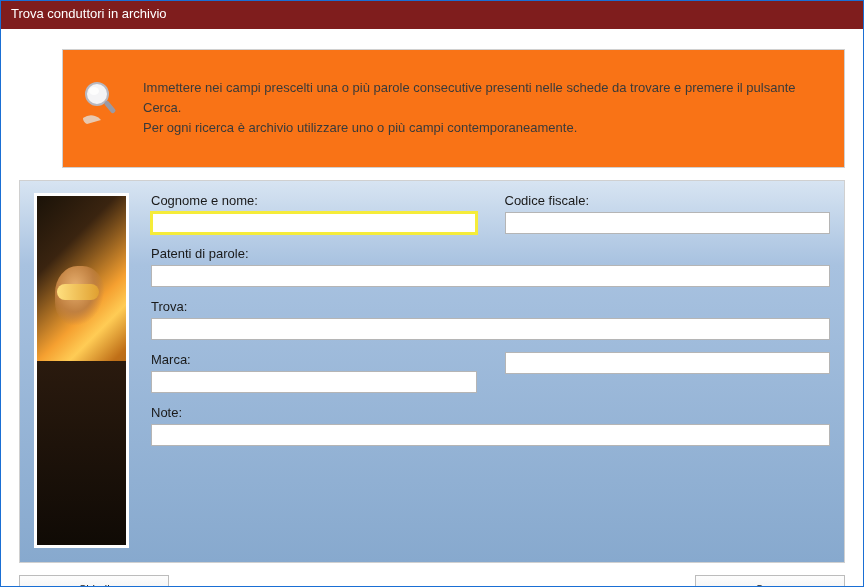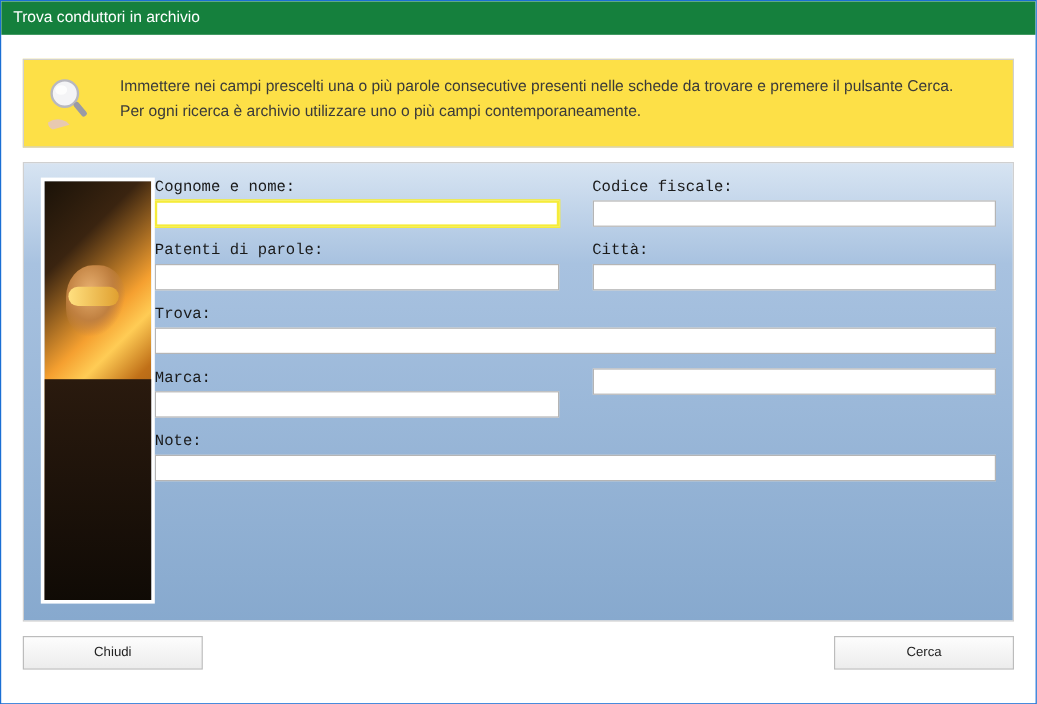--- a/index.html
+++ b/index.html
@@ -6,54 +6,55 @@
 body {
   font-family: "Segoe UI", Tahoma, sans-serif;
   font-size: 13px;
   background: #fff;
   width: 864px;
   height: 587px;
   overflow: hidden;
   border: 1px solid #1a6fd4;
 }
 .titlebar {
-  background: #15803d;
+  background: #7f1d1d;
   color: #fff;
   height: 28px;
   padding: 5px 10px;
   font-size: 13px;
 }
 .content {
   padding: 20px 18px 14px 18px;
 }
 .info-box {
   border: 1px solid #d0d0d0;
-  background: #fde047;
-  padding: 12px 14px;
+  background: #f97316;
+  padding: 28px 14px;
   display: flex;
   gap: 18px;
   align-items: flex-start;
+  margin-left: 43px;
 }
 .magnifier-icon {
   width: 48px;
   height: 48px;
   flex-shrink: 0;
   position: relative;
 }
 .magnifier-icon svg { width: 48px; height: 48px; }
 .info-text { color: #3a3a3a; line-height: 1.5; }
 .info-text div { margin-bottom: 1px; }
 
 .form-panel {
   margin-top: 12px;
   background: linear-gradient(to bottom, #d7e4f2 0%, #a8c2e0 22%, #87a9ce 100%);
   border: 1px solid #d0d0d0;
   padding: 12px 14px 14px 14px;
   display: flex;
-  font-family: Liberation Mono, monospace;
+  gap: 22px;
 }
 .side-image {
   width: 95px;
   height: 355px;
   border: 3px solid #fff;
   background: linear-gradient(135deg, #1a1208 0%, #3a2410 18%, #f5a030 38%, #ffcc55 45%, #c07018 55%, #2a1608 100%);
   position: relative;
   overflow: hidden;
   flex-shrink: 0;
 }
@@ -160,24 +161,20 @@
           <label>Codice fiscale:</label>
           <input type="text" value="" style="">
         </div>
       </div>
 
       <div class="row">
         <div class="field">
           <label>Patenti di parole:</label>
           <input type="text" value="" style="">
         </div>
-        <div class="field">
-          <label>Città:</label>
-          <input type="text" value="" style="">
-        </div>
       </div>
 
       <div class="row">
         <div class="field">
           <label>Trova:</label>
           <input type="text" value="" style="">
         </div>
       </div>
 
       <div class="row">

